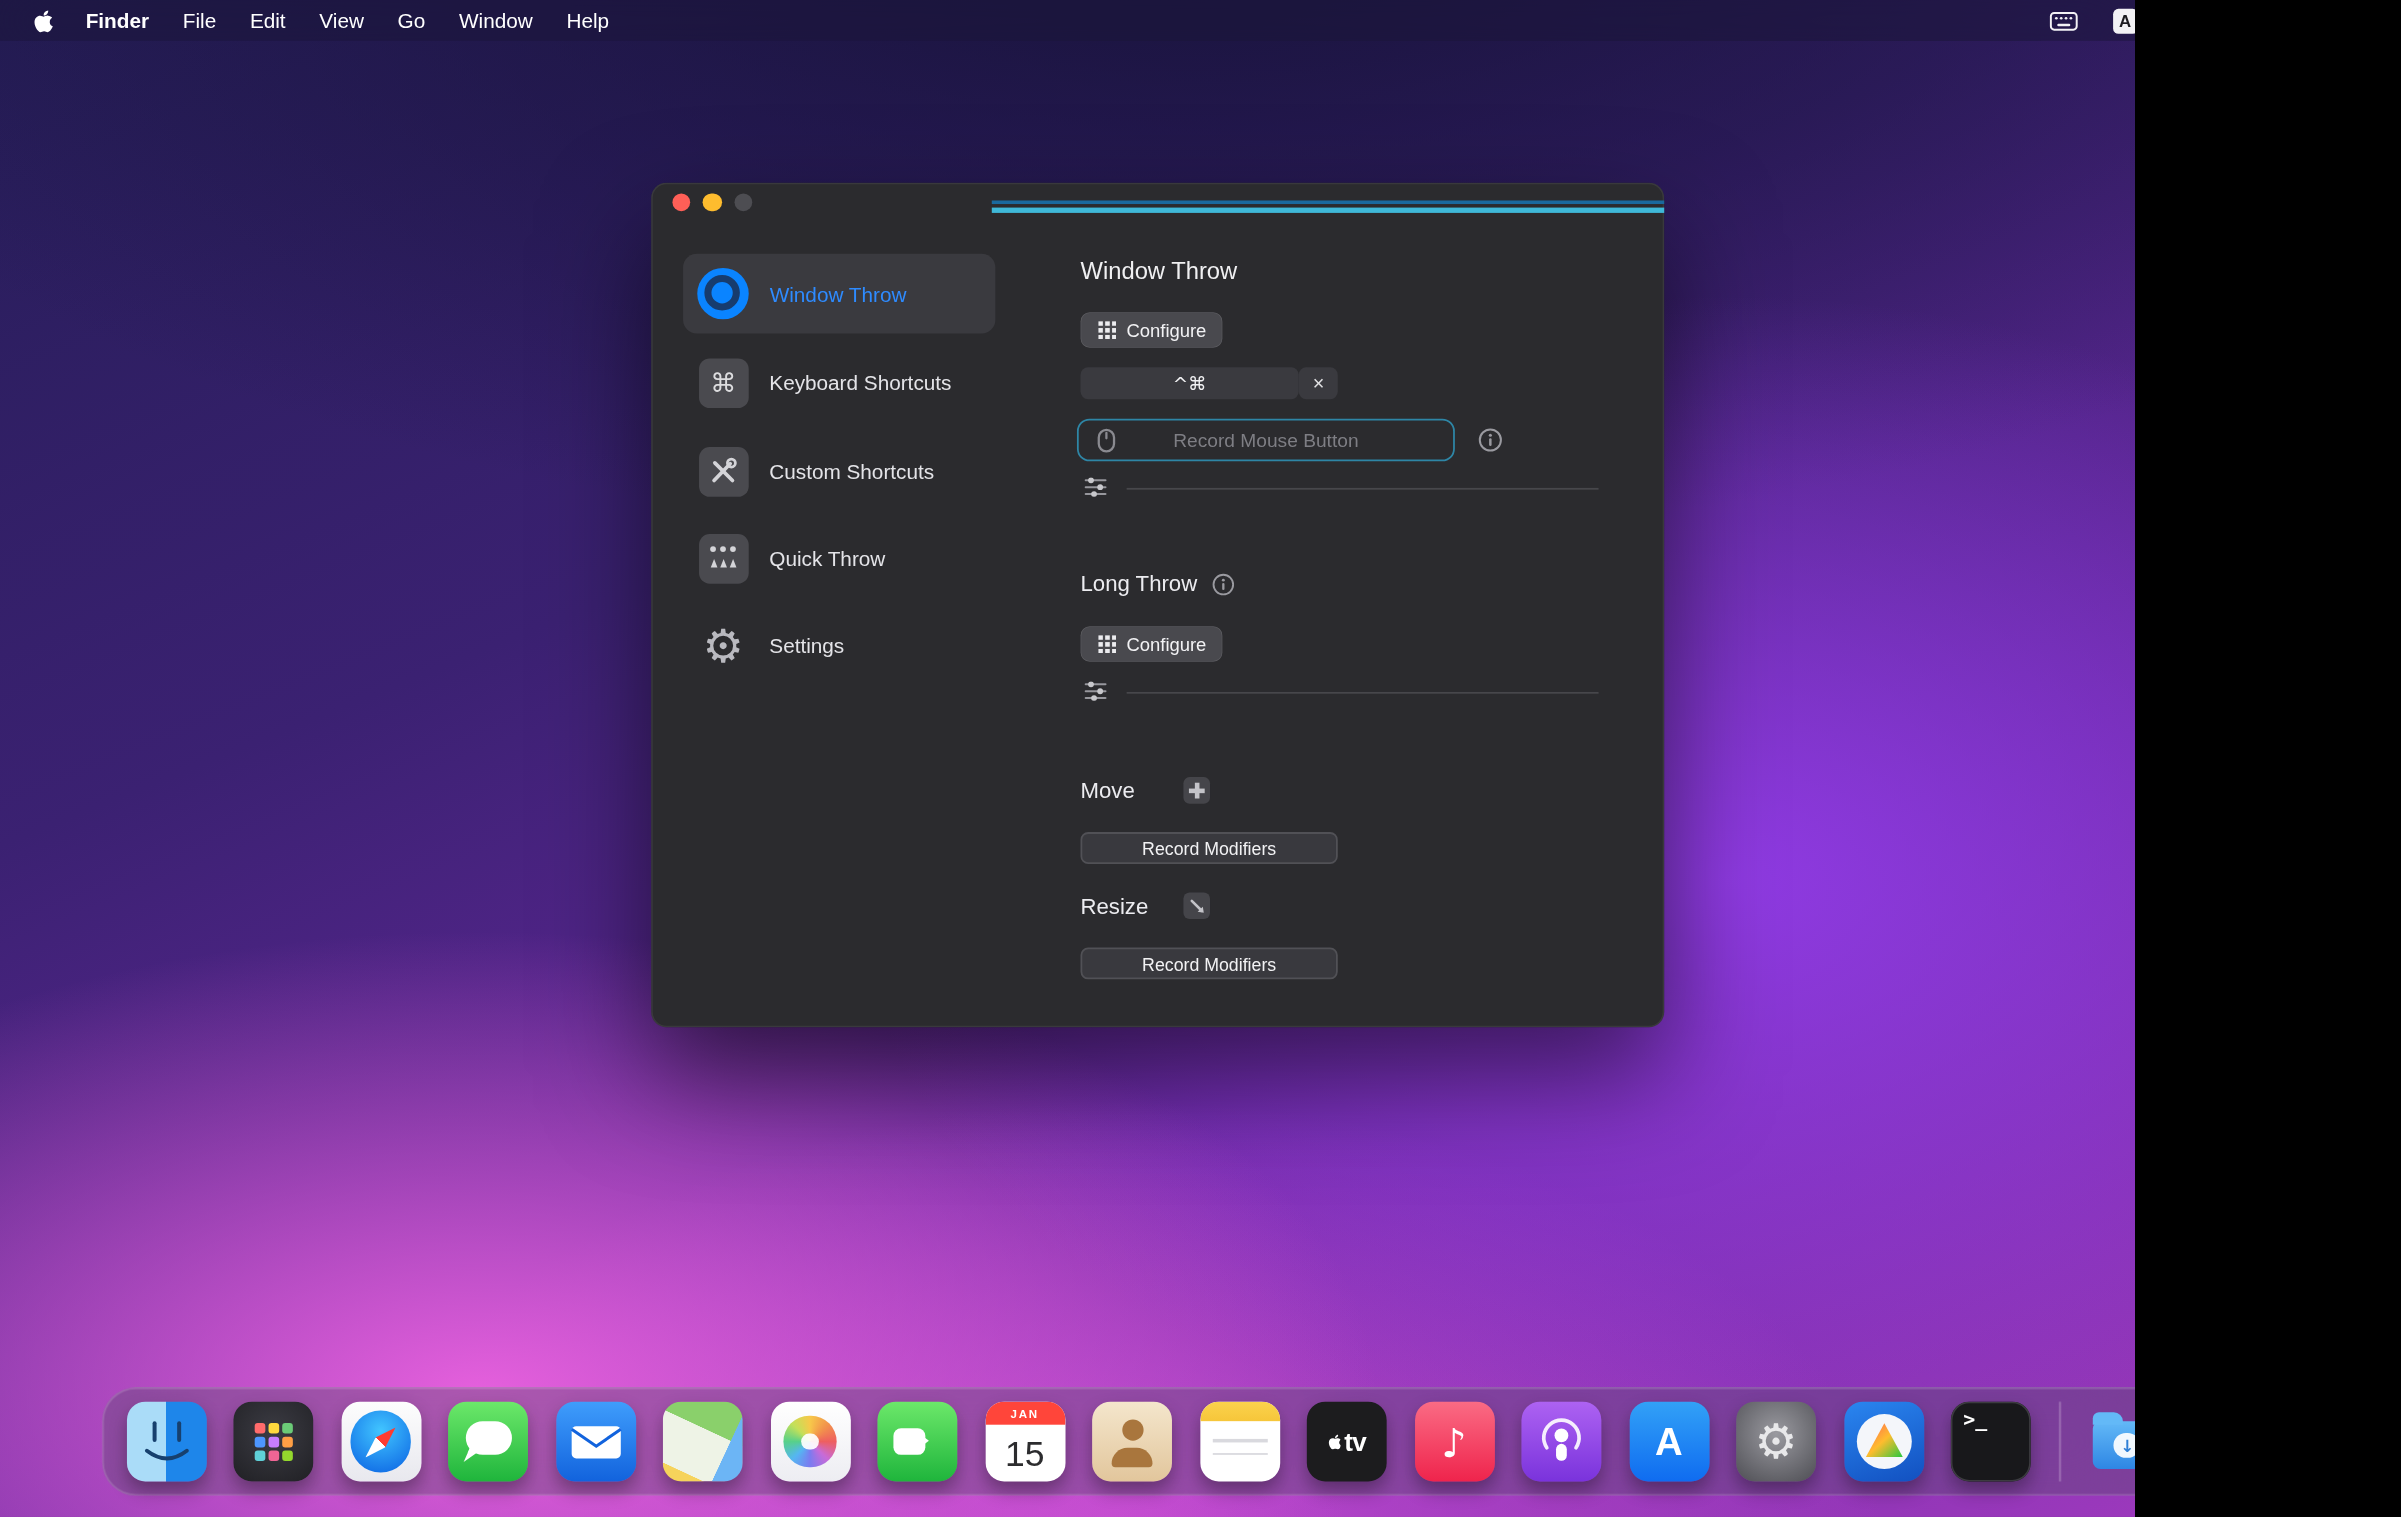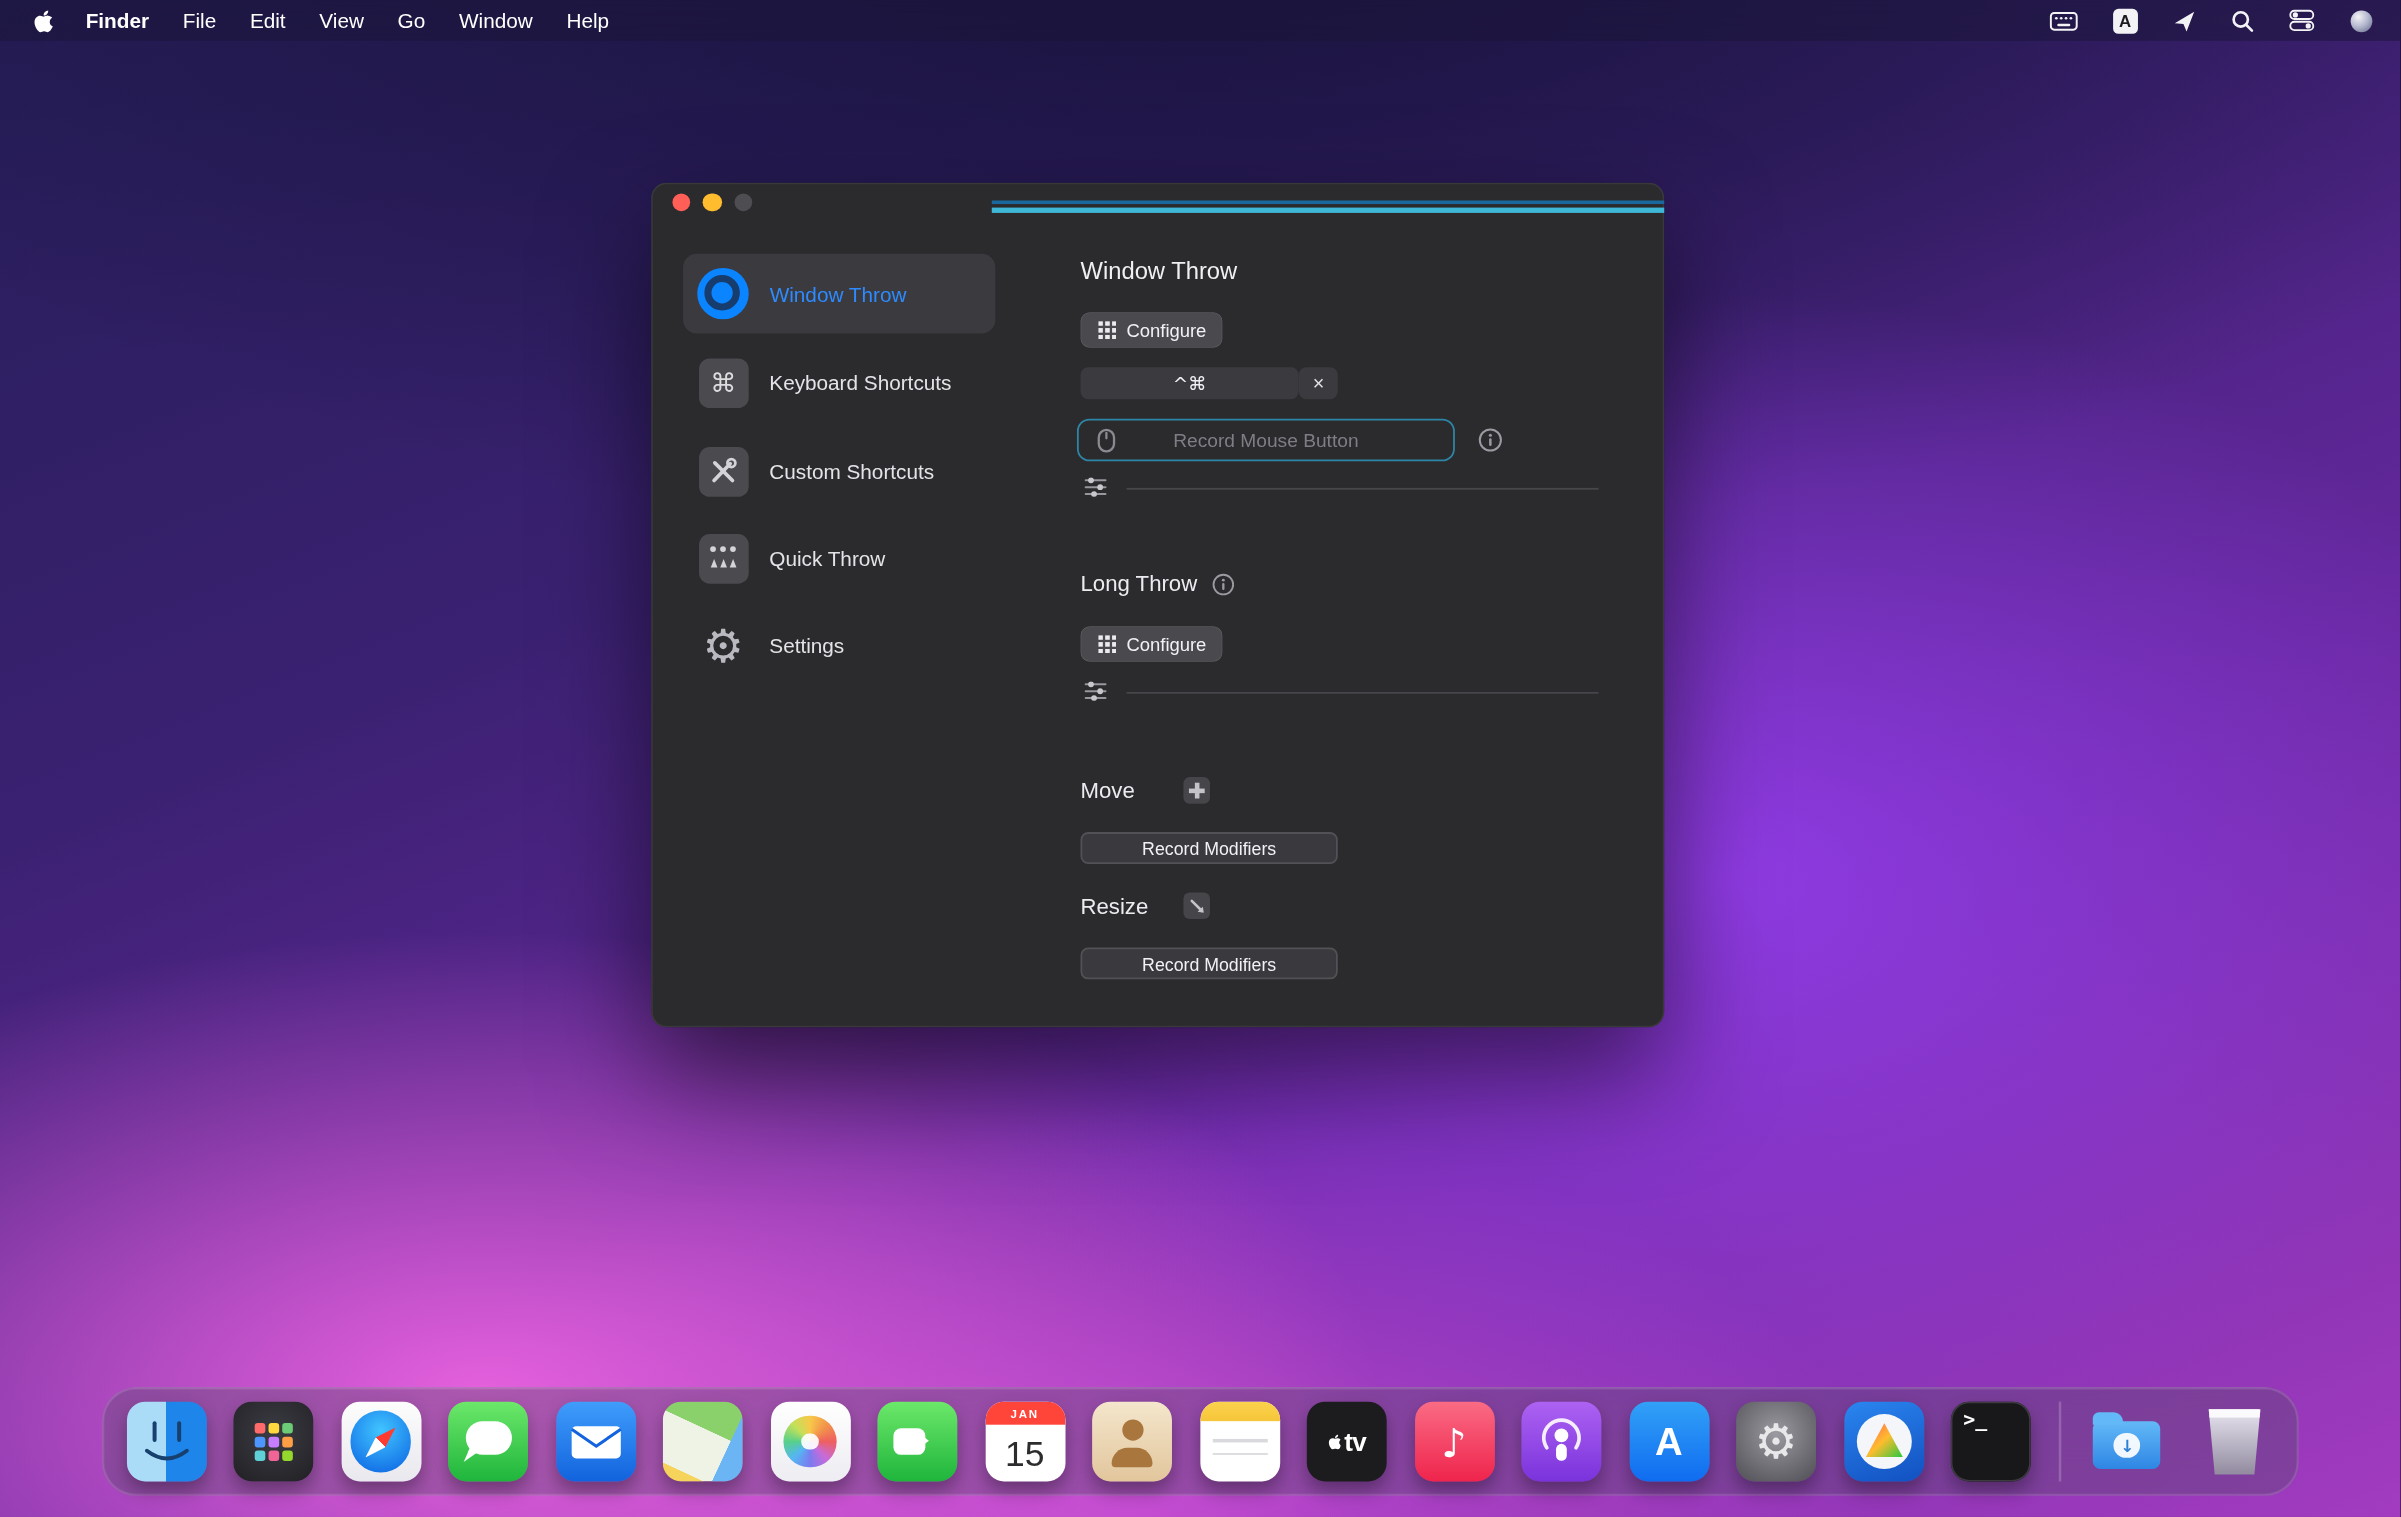--- a/index.html
+++ b/index.html
@@ -1,16 +1,16 @@
 <!DOCTYPE html>
 <html style="font-size:14px"><head>
 <meta charset="utf-8">
 <style>
   html,body{margin:0;padding:0;background:#000;}
-  .stage{position:relative;width:2401px;height:1518px;overflow:hidden;}
+  .stage{position:relative;width:2135px;height:1518px;overflow:hidden;}
   .screen{position:absolute;left:0;top:0;width:1353px;height:855px;
     transform:scale(1.77423);transform-origin:0 0;
     font-family:"Liberation Sans",sans-serif;-webkit-font-smoothing:antialiased;}
   .glyph{font-family:"DejaVu Sans",sans-serif;}
 
   
   .wallpaper{position:absolute;inset:0;
     background:
       radial-gradient(55% 45% at 20% 92%, rgba(236,99,224,.95) 0%, rgba(236,99,224,0) 68%),
       radial-gradient(52% 55% at 72% 58%, rgba(150,62,238,.85) 0%, rgba(150,62,238,0) 70%),

